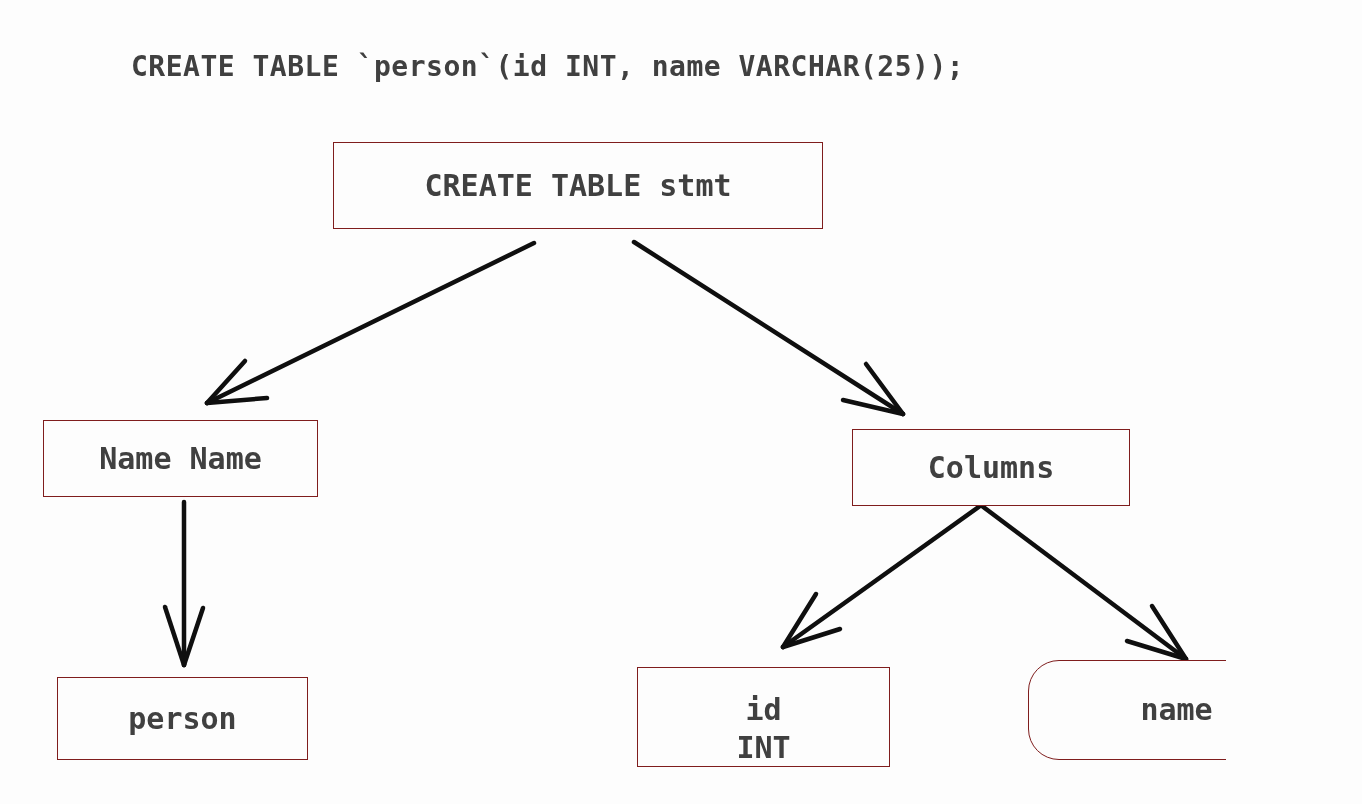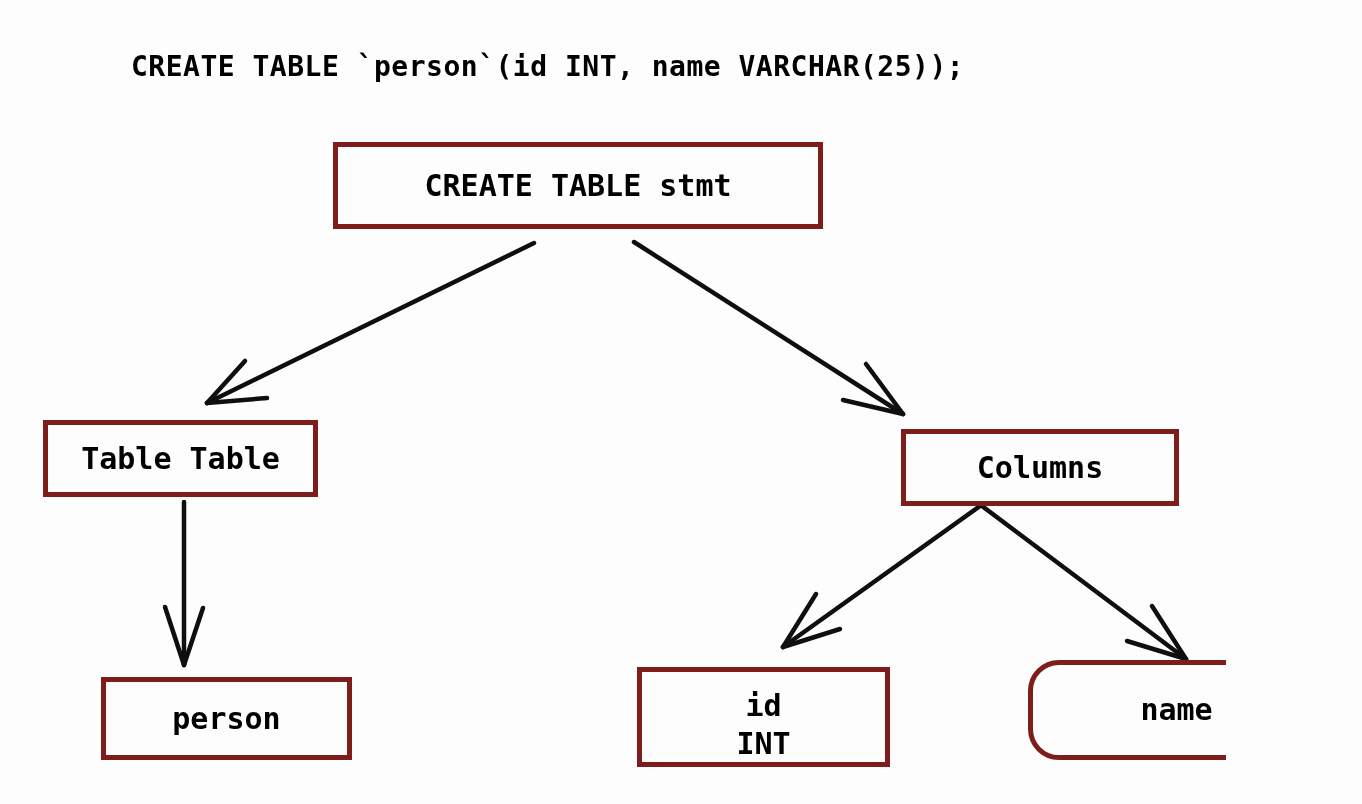--- a/index.html
+++ b/index.html
@@ -6,51 +6,51 @@
     margin: 0;
     padding: 0;
     background: #fdfdfd;
   }
   #canvas {
     position: relative;
     width: 1226px;
     height: 804px;
     background: #fdfdfd;
     font-family: "DejaVu Sans Mono", "Liberation Mono", monospace;
-    color: #000000;
+    color: #404040;
     overflow: hidden;
   }
   .sql-title {
     position: absolute;
     left: 131px;
     top: 50px;
     font-size: 28px;
     font-weight: bold;
     white-space: pre;
     letter-spacing: 0.5px;
   }
   .node {
     position: absolute;
     box-sizing: border-box;
-    border: 5px solid #7f1d1d;
+    border: 1px solid #7f1d1d;
     background: #fdfdfd;
     display: flex;
     flex-direction: column;
     align-items: center;
     justify-content: center;
     font-size: 30px;
     font-weight: bold;
     line-height: 1.25;
     text-align: center;
     z-index: 2;
   }
   #node-root        { left: 333px; top: 142px; width: 490px; height: 87px; }
   #node-table-name  { left: 43px;  top: 420px; width: 275px; height: 77px; }
-  #node-columns     { left: 901px; top: 429px; width: 278px; height: 77px; }
-  #node-person      { left: 57px;  top: 677px; width: 251px; height: 83px; margin-left: 44px; }
+  #node-columns     { left: 852px; top: 429px; width: 278px; height: 77px; }
+  #node-person      { left: 57px;  top: 677px; width: 251px; height: 83px; }
   #node-id          { left: 637px; top: 667px; width: 253px; height: 100px; justify-content: flex-end; }
   #node-name        { left: 1028px; top: 660px; width: 297px; height: 100px; border-radius: 31px; }
   #edges-svg {
     position: absolute;
     left: 0; top: 0;
     width: 1362px;
     height: 804px;
     z-index: 1;
   }
   #edges-svg path {
@@ -98,21 +98,21 @@
       <path d="M1152 606 L1186 659"></path>
       <path d="M1127 641 L1186 659"></path>
     </g>
   </svg>
 
   <div class="node" id="node-root">
     <span>CREATE TABLE stmt</span>
   </div>
 
   <div class="node" id="node-table-name">
-    <span>Table Table</span>
+    <span>Name Name</span>
   </div>
 
   <div class="node" id="node-columns">
     <span>Columns</span>
   </div>
 
   <div class="node" id="node-person">
     <span>person</span>
   </div>
 

